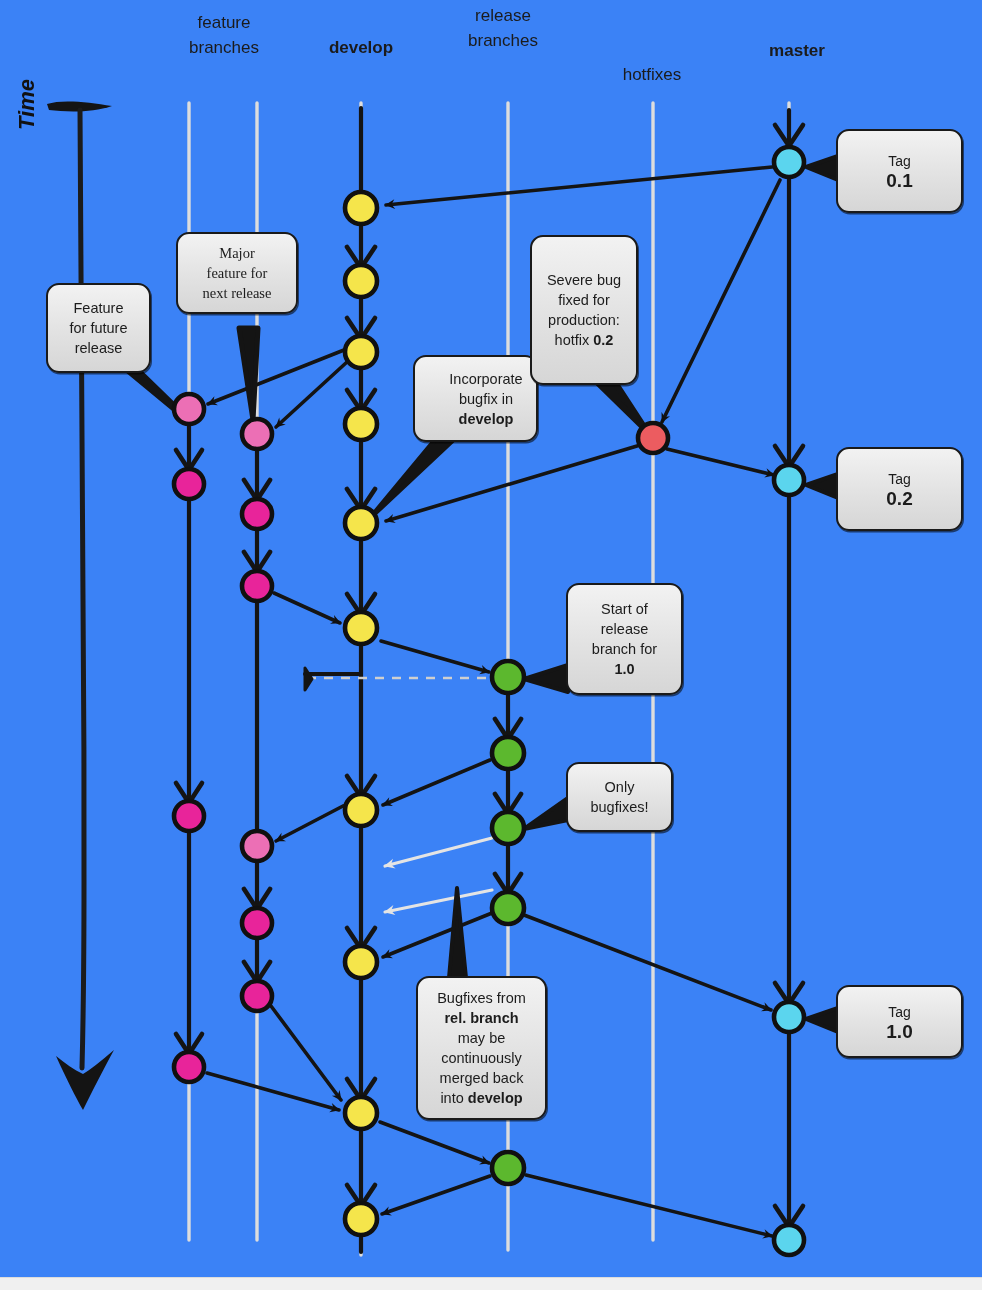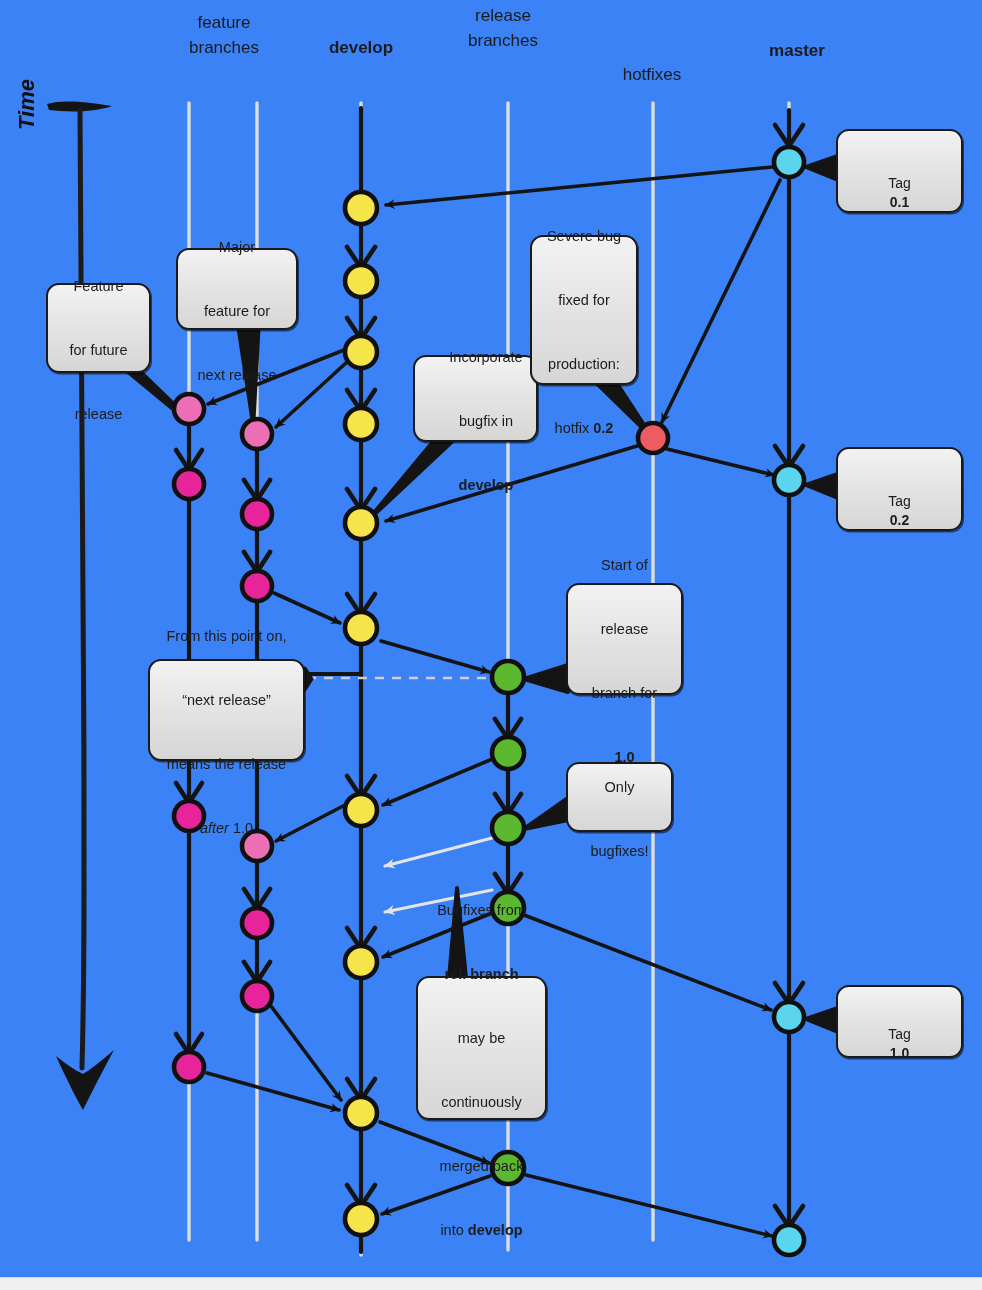--- a/index.html
+++ b/index.html
@@ -14,23 +14,23 @@
               color:#111;transform:rotate(-90deg);transform-origin:left top;white-space:nowrap;}
 
   .callout{position:absolute;box-sizing:border-box;
            background:linear-gradient(180deg,#f2f2f2 0%,#e2e2e2 55%,#d6d6d6 100%);
            border:2.5px solid #1a1a1a;border-radius:13px;
            font-size:14.5px;line-height:20px;color:#1c1c1c;text-align:center;
            display:flex;align-items:center;justify-content:center;
            box-shadow:1px 1.5px 0 rgba(0,0,0,.55);padding:5px 7px;}
   .callout b{font-weight:bold;}
   .callout i{font-style:italic;}
-  .callout .ln{display:block;margin-top:44px;}
+  .callout .ln{display:block;}
   .tagbox{font-size:14px;line-height:19px;}
-  .tagbox .big{font-size:14px;font-weight:bold;display:block;}
+  .tagbox .big{font-size:19px;font-weight:bold;display:block;}
 
   .bottombar{position:absolute;left:0;top:1277px;width:982px;height:13px;background:#f0f0f0;border-top:1px solid #dcdcdc;}
 </style>
 </head>
 <body>
 
 <div id="stage">
 
   <div class="col-header" style="left:159px;top:10px;width:130px;">
     <div>feature</div>
@@ -270,21 +270,21 @@
   </svg>
 
   <div class="callout" style="left:46px;top:283px;width:105px;height:90px;">
     <div>
         <span class="ln">Feature</span>
         <span class="ln">for future</span>
         <span class="ln">release</span>
       </div>
   </div>
 
-  <div class="callout" style="left:176px;top:248px;width:122px;height:82px;">
+  <div class="callout" style="left:176px;top:232px;width:122px;height:82px;font-family:Liberation Serif, serif;">
     <div>
         <span class="ln">Major</span>
         <span class="ln">feature for</span>
         <span class="ln">next release</span>
       </div>
   </div>
 
   <div class="callout" style="left:413px;top:355px;width:125px;height:87px;padding-left:28px;">
     <div>
         <span class="ln">Incorporate</span>
@@ -295,28 +295,20 @@
 
   <div class="callout" style="left:530px;top:235px;width:108px;height:150px;">
     <div>
         <span class="ln">Severe bug</span>
         <span class="ln">fixed for</span>
         <span class="ln">production:</span>
         <span class="ln">hotfix <b>0.2</b></span>
       </div>
   </div>
 
-  <div class="callout" style="left:148px;top:659px;width:157px;height:102px;">
-    <div>
-        <span class="ln">From this point on,</span>
-        <span class="ln">“next release”</span>
-        <span class="ln">means the release</span>
-        <span class="ln"><i>after</i> 1.0</span>
-      </div>
-  </div>
 
   <div class="callout" style="left:566px;top:583px;width:117px;height:112px;justify-content:center;">
     <div>
         <span class="ln">Start of</span>
         <span class="ln">release</span>
         <span class="ln">branch for</span>
         <span class="ln"><b>1.0</b></span>
       </div>
   </div>
 

